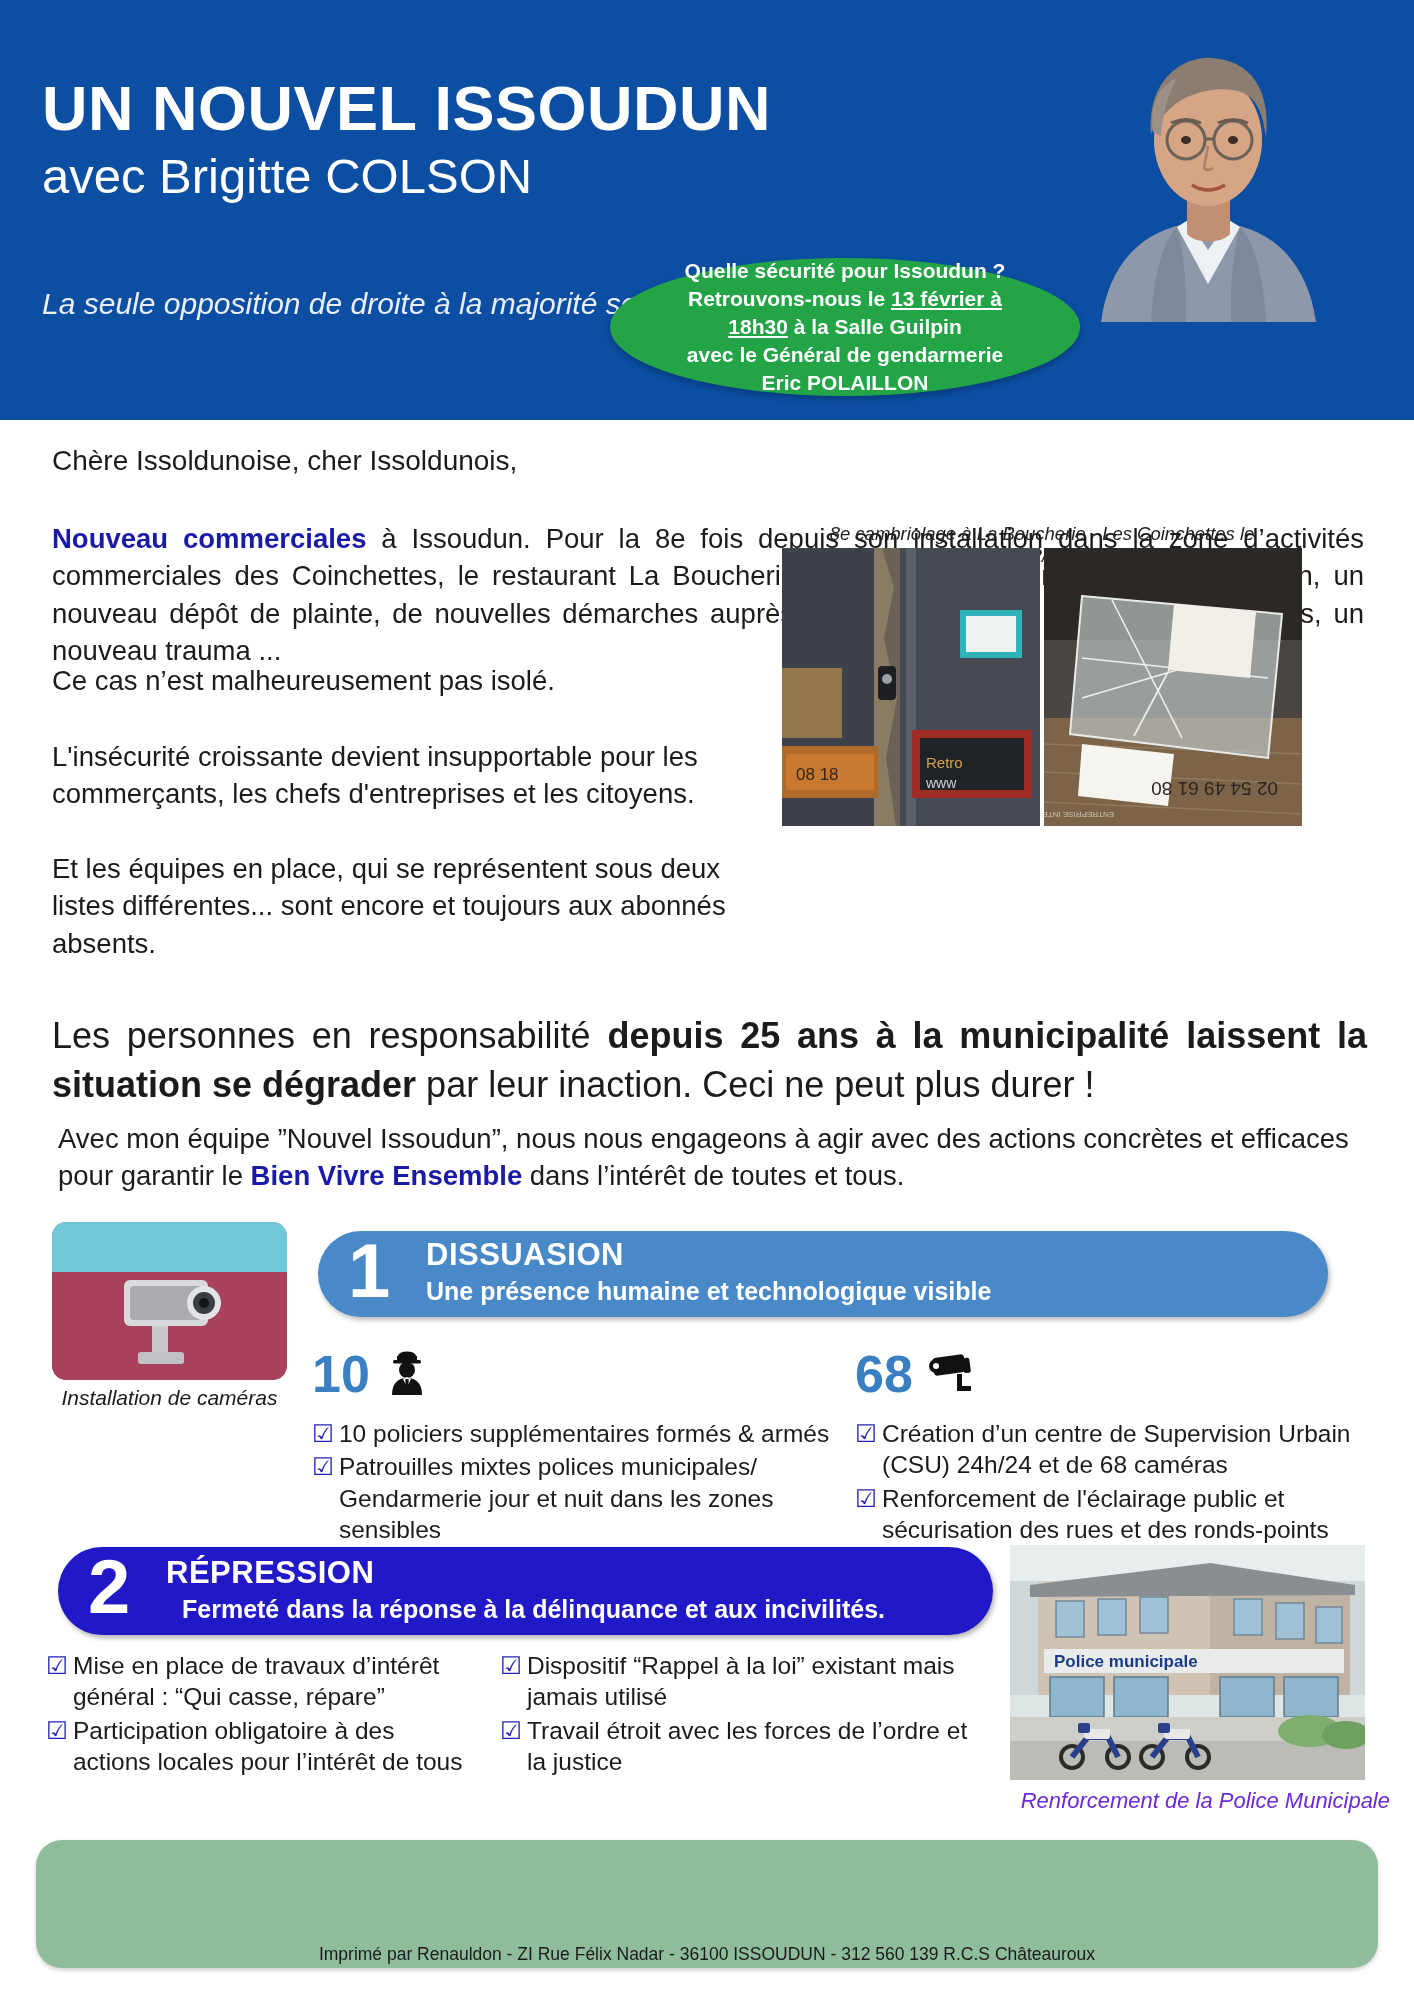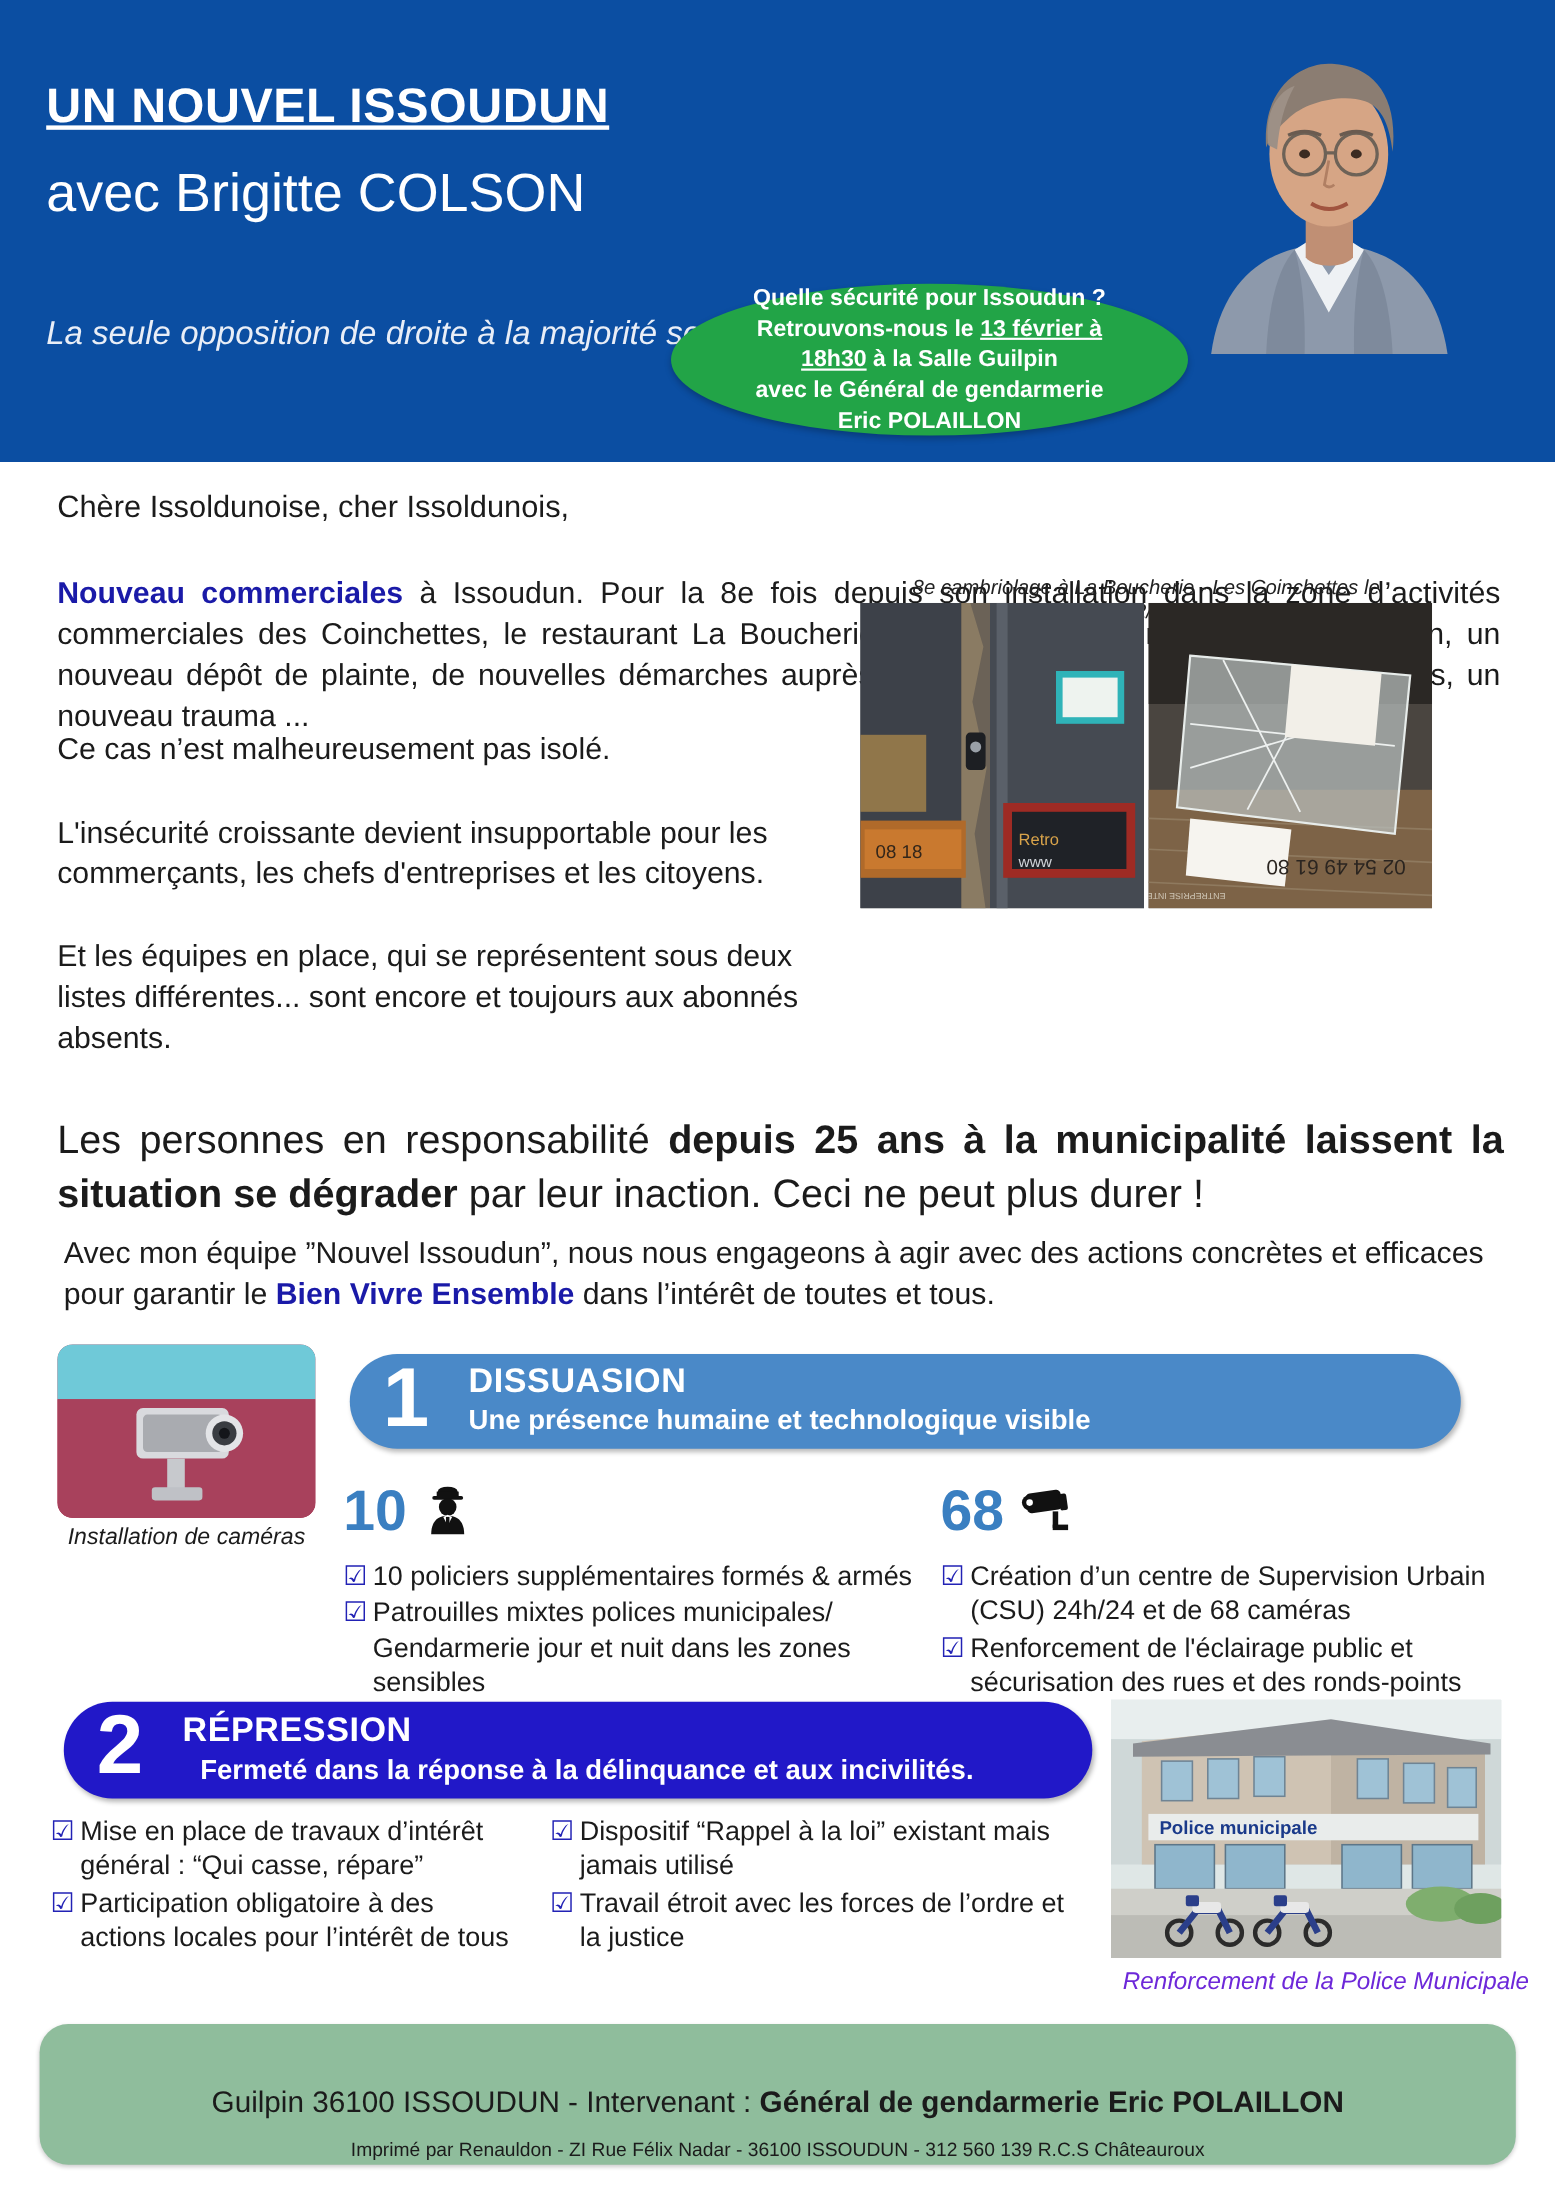--- a/index.html
+++ b/index.html
@@ -12,22 +12,22 @@
   .page { position: relative; width: 1414px; height: 2000px; background:#fff; }
 
   
   .header {
     position: absolute; left: 0; top: 0; width: 1414px; height: 420px;
     background: #0b4ea2;
     overflow: visible;
   }
   .hdr-title {
     position: absolute; left: 42px; top: 72px;
-    font-size: 44px; font-weight: bold; color:#fff;
-    letter-spacing: 0.5px; white-space: nowrap; text-decoration: underline;
+    font-size: 63px; font-weight: bold; color:#fff;
+    letter-spacing: 0.5px; white-space: nowrap;
   }
   .hdr-sub {
     position: absolute; left: 42px; top: 148px;
     font-size: 49px; color:#fff; font-weight: 400; white-space: nowrap;
   }
   .hdr-tag {
     position: absolute; left: 42px; top: 282px;
     font-size: 30px; font-style: italic; color:#e9eef7; line-height: 1.45;
     width: 760px;
   }
@@ -464,19 +464,16 @@
         </g>
       </g>
 
       <ellipse cx="300" cy="186" rx="32" ry="16" fill="#7fae6e"></ellipse>
       <ellipse cx="336" cy="190" rx="24" ry="14" fill="#6ea05f"></ellipse>
     </svg>
   </div>
   <div class="pm-caption">Renforcement de la Police Municipale</div>
 
   <div class="footer">
-    <div class="foot-l2">
-      <span>Guilpin 36100 ISSOUDUN - Intervenant : </span><span class="bold">Général de gendarmerie Eric POLAILLON</span>
-    </div>
     <div class="foot-l3">Imprimé par Renauldon - ZI Rue Félix Nadar - 36100 ISSOUDUN - 312 560 139 R.C.S Châteauroux</div>
   </div>
 
 </div>
 
 </body></html>

